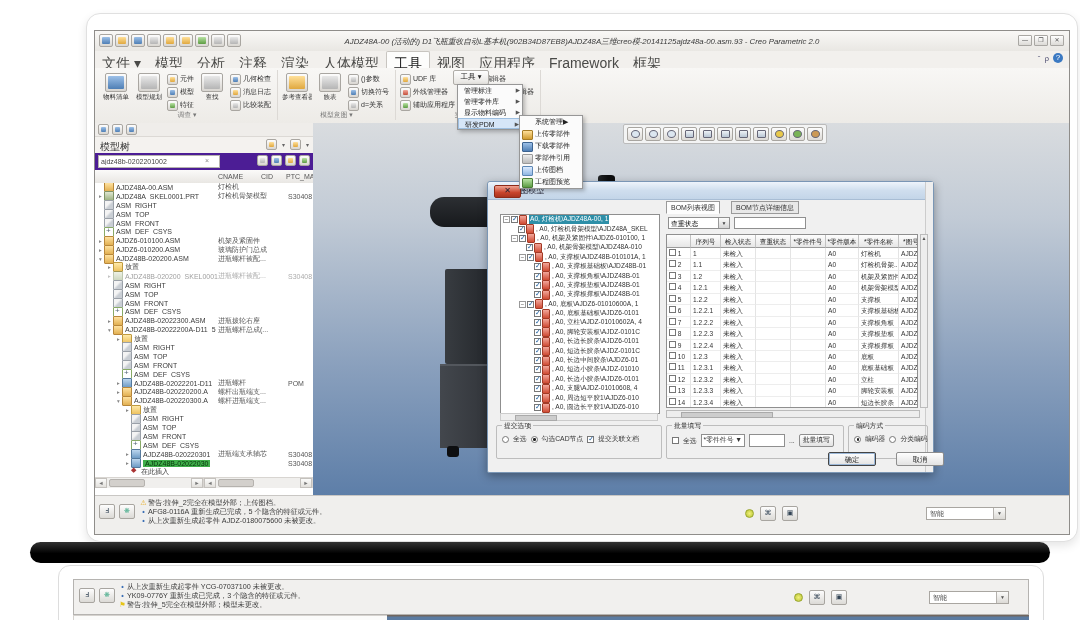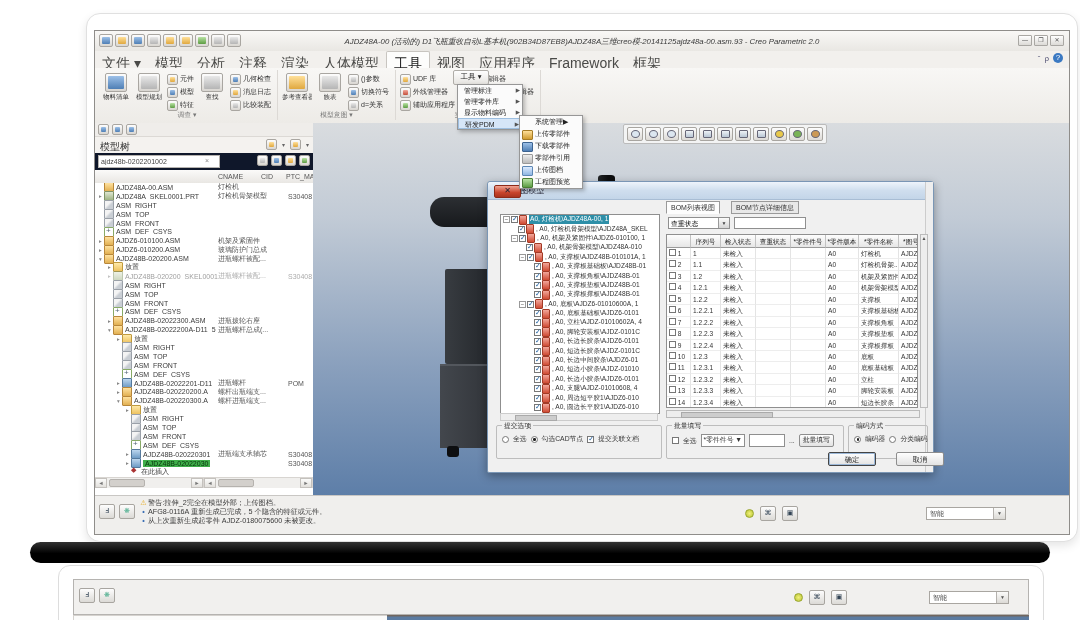--- a/index.html
+++ b/index.html
@@ -39,21 +39,21 @@
   .ic.yellow::after{background:linear-gradient(#ffe09a,#e0a83f);}
   .ic.green::after{background:linear-gradient(#b9e3a4,#5d9c43);}
   .ic.red::after{background:linear-gradient(#f2a79b,#c4503a);}
   .ic.gray::after{background:linear-gradient(#e8e8e8,#b5b5b5);}
   
   #nav{position:absolute;left:0;top:92px;width:218px;height:373px;background:#fff;border-right:2px solid #b9b6b2;}
   #nav-tabs{position:absolute;left:0;top:0;width:100%;height:14px;background:#efedea;border-bottom:1px solid #dcd9d5;display:flex;gap:3px;padding:1px 3px;box-sizing:border-box;}
   #nav-head{position:absolute;left:0;top:14px;width:100%;height:16px;background:#f4f2ef;border-bottom:1px solid #e0ddd9;}
   #nav-title{position:absolute;left:5px;top:3px;font-size:10px;color:#333;}
   #nav-head-icons{position:absolute;right:4px;top:2px;display:flex;gap:5px;align-items:center;font-size:6px;color:#666;}
-  #nav-search{position:absolute;left:0;top:30px;width:100%;height:17px;background:#0f172a;border-bottom:1px solid #e0ddd9;}
+  #nav-search{position:absolute;left:0;top:30px;width:100%;height:17px;background:#4c1d95;border-bottom:1px solid #e0ddd9;}
   #nav-search input{position:absolute;left:3px;top:2px;width:116px;height:11px;border:1px solid #b5b2ae;font-size:7px;color:#444;padding:0 2px;background:#fff;}
   #nav-search .clr{position:absolute;left:110px;top:4px;font-size:7px;color:#888;}
   #nav-search-icons{position:absolute;right:3px;top:2px;display:flex;gap:3px;align-items:center;}
   #nav-cols{position:absolute;left:0;top:47px;width:100%;height:13px;background:linear-gradient(#fbfaf9,#e9e7e3);border-bottom:1px solid #cfccc8;font-size:7px;color:#555;}
   #nav-cols span{position:absolute;top:2.5px;}
   #tree{position:absolute;left:0;top:60px;width:100%;height:294px;overflow:hidden;background:#fff;}
   .trow{position:relative;height:8.9px;display:flex;align-items:center;font-size:7px;color:#3a3a3a;white-space:nowrap;}
   .trow .exp{width:7px;font-size:5.5px;color:#888;text-align:center;flex:none;}
   .trow .tname{overflow:hidden;}
   .trow.dim{opacity:.5;}
@@ -923,20 +923,25 @@
   </div>
 
   <div id="darkband"></div>
 
   <div id="card2">
     <div id="c2bar">
       <div id="c2icons">
           <span class="fico">Ⅎ</span>
           <span class="fico" style="color: rgb(68, 170, 136);">❋</span>
         </div>
+      <div id="c2msgs">
+          <div class="msg"><span class="mi bullet">•</span><span>从上次重新生成起零件 YCG-07037100 未被更改。</span></div>
+          <div class="msg"><span class="mi bullet">•</span><span>YK09-0776Y 重新生成已完成，3 个隐含的特征或元件。</span></div>
+          <div class="msg"><span class="mi flag">⚑</span><span>警告:拉伸_5完全在模型外部；模型未更改。</span></div>
+        </div>
       <div id="c2right">
         <span class="dot"></span>
         <span class="fico">⌘</span>
         <span class="fico">▣</span>
         <span style="width:70px"></span>
         <span class="sdrop"><span>智能</span><span class="da">▼</span></span>
       </div>
     </div>
     <div id="c2white"></div>
     <div id="c2blue"></div>

